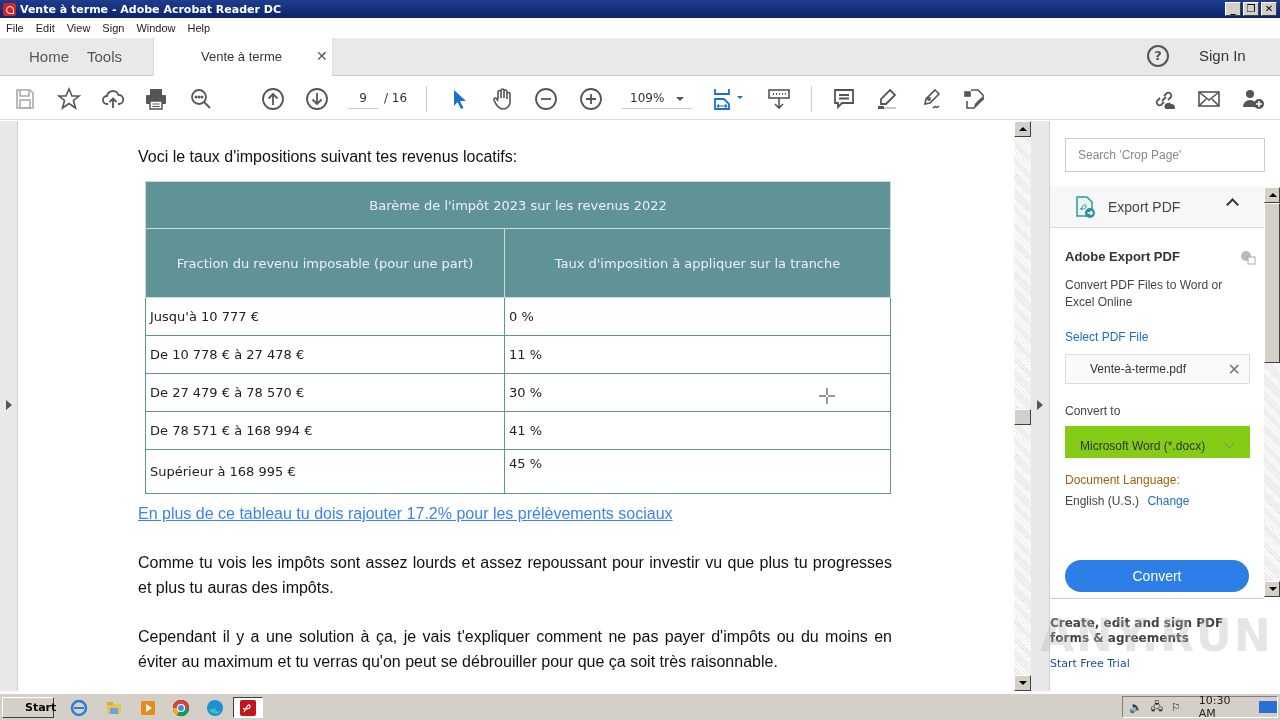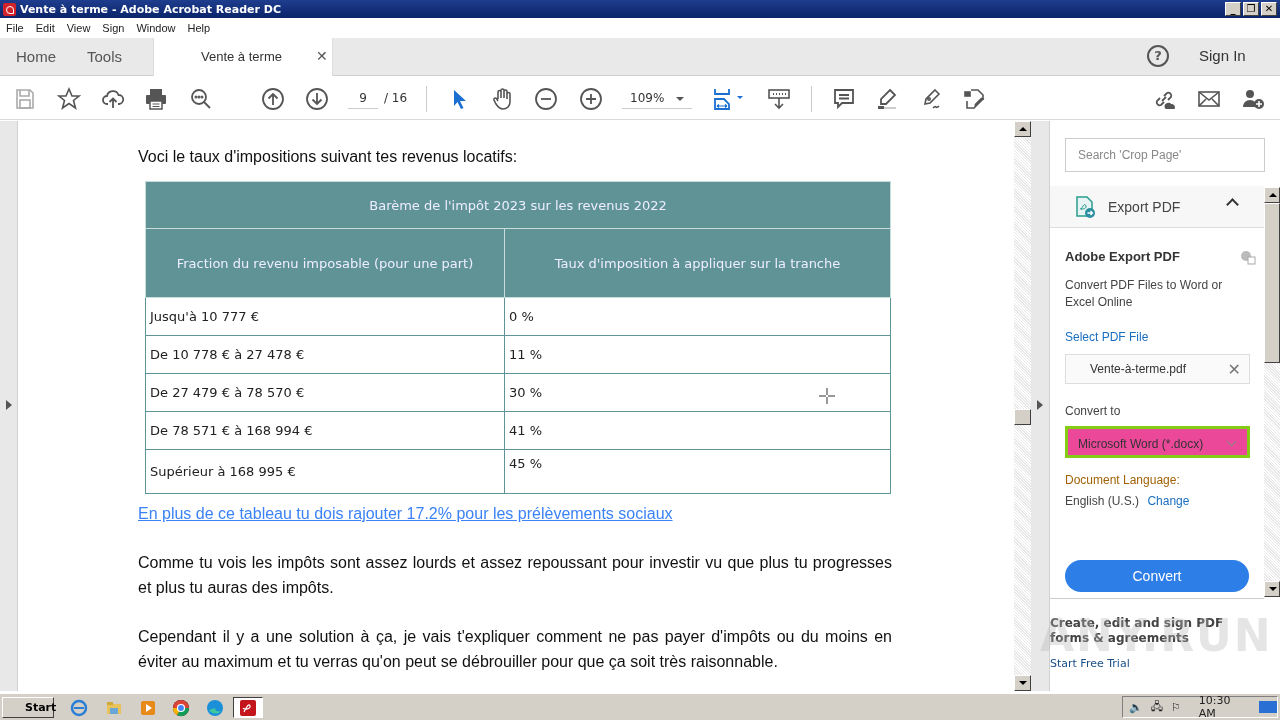--- a/index.html
+++ b/index.html
@@ -45,21 +45,21 @@
 .rhead .chev{position:absolute;left:178px;top:14px;width:9px;height:9px;border-left:2px solid #333;border-top:2px solid #333;transform:rotate(45deg)}
 .rbody{position:absolute;left:15px;top:108px;width:190px;font-family:"Liberation Sans",sans-serif}
 .rtitle{position:absolute;left:0;top:20px;font-size:13px;font-weight:bold;color:#333}
 .rcopy{position:absolute;left:175px;top:20px;width:16px;height:16px}
 .rdesc{position:absolute;left:0;top:48px;width:170px;font-size:12px;color:#444;line-height:17px}
 .rlink{color:#1a6fbf}
 .rsel{position:absolute;left:0;top:101px;font-size:12px}
 .rfile{position:absolute;left:0;top:125px;width:185px;height:30px;border:1px solid #ddd;background:#fafafa;font-size:12px;color:#333;padding:7px 24px}
 .rfile .x{position:absolute;right:8px;top:5px;font-size:16px;color:#777}
 .rconvlbl{position:absolute;left:0;top:175px;font-size:12px;color:#444}
-.rdrop{position:absolute;left:0;top:197px;width:185px;height:32px;border:3px solid #84cc16;background:#ec4899;font-size:12px;color:#333;padding:8px 10px}
+.rdrop{position:absolute;left:0;top:197px;width:185px;height:32px;border:5px solid #84cc16;background:#84cc16;font-size:12px;color:#333;padding:8px 10px}
 .rdrop .chev{position:absolute;right:12px;top:9px;width:7px;height:7px;border-right:1.5px solid #888;border-bottom:1.5px solid #888;transform:rotate(45deg)}
 .rlang{position:absolute;left:0;top:244px;font-size:12px;color:#a16207}
 .rlangv{position:absolute;left:0;top:265px;font-size:12px;color:#444}
 .rbtn{position:absolute;left:0;top:331px;width:184px;height:32px;background:#2d7ee6;border-radius:16px;color:#fff;font-size:14px;text-align:center;line-height:32px}
 .rdivider{position:absolute;left:0;top:477px;width:214px;height:1px;background:#ccc}
 .rpromo{position:absolute;left:0;top:495px;width:214px;font-size:12px;font-weight:bold;color:#444;line-height:15px;font-family:"DejaVu Sans",sans-serif}
 .rtrial{position:absolute;left:0;top:536px;width:214px;text-align:left;font-size:11px;color:#1a4f8a}
 .rscroll{position:absolute;left:1264px;top:187px;width:16px;height:410px;background:repeating-linear-gradient(45deg,#e8e8e8 0 1px,#fff 1px 2px)}
 .rscroll .sbtn{width:16px}
 .rscroll .sthumb{width:16px;height:160px;top:16px}
@@ -100,21 +100,21 @@
 <div class="menubar">
   <span>File</span>
   <span>Edit</span>
   <span>View</span>
   <span>Sign</span>
   <span>Window</span>
   <span>Help</span>
 </div>
 
 <div class="tabbar">
-  <span class="navtab" style="left:16px">Home</span>
+  <span class="navtab" style="left:29px">Home</span>
   <span class="navtab" style="left:87px">Tools</span>
   <div class="doctab">
     <span class="label">Vente à terme</span>
     <span class="close">✕</span>
   </div>
 </div>
 <div class="help">?</div>
 <div class="signin">Sign In</div>
 
 <div class="toolbar">

